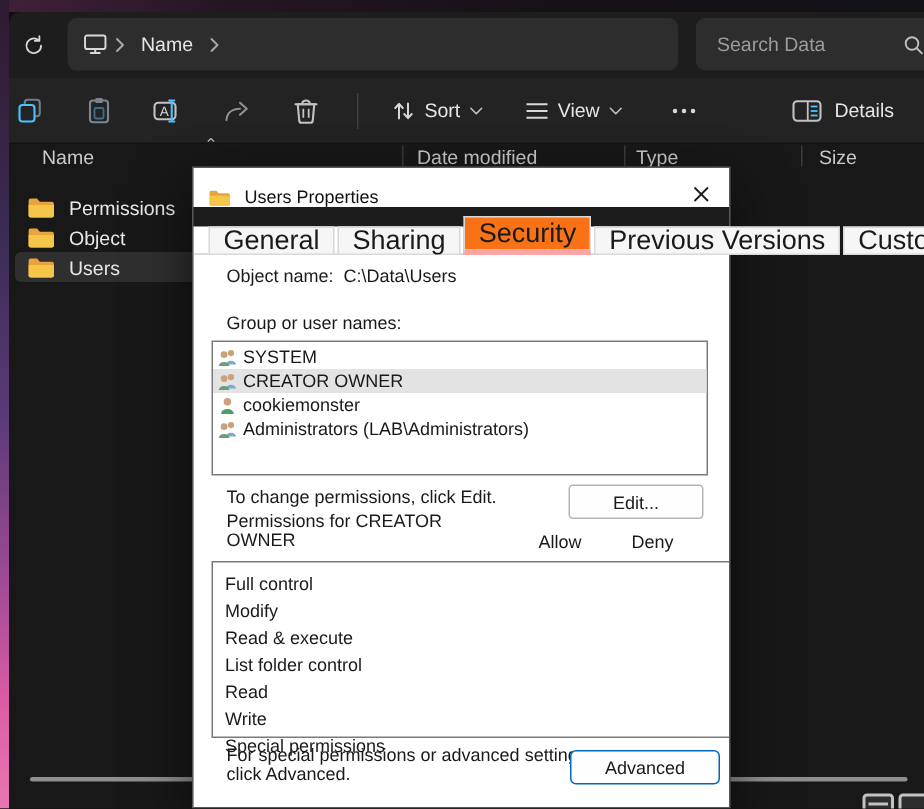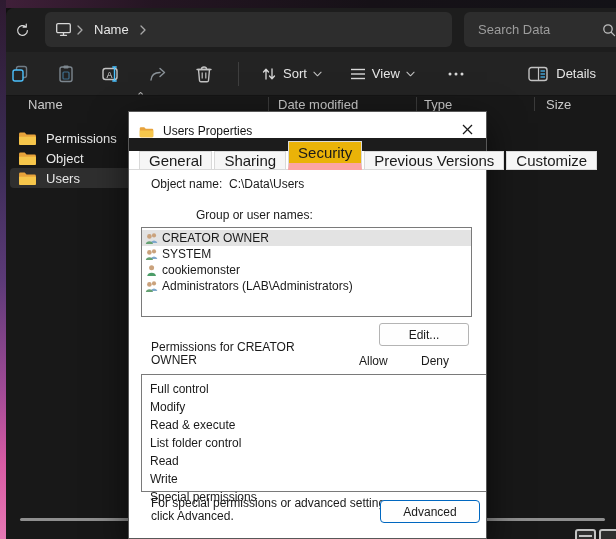--- a/index.html
+++ b/index.html
@@ -60,23 +60,23 @@
   
   .dialog{position:absolute;left:128px;top:111px;width:359px;height:428px;z-index:10;
     display:flex;flex-direction:column;background:#1c1c1c;border:1px solid #585858;box-sizing:border-box;
     box-shadow:0 12px 34px rgba(0,0,0,.6);}
   .dlg-title{height:26px;background:#ffffff;display:flex;align-items:flex-end;padding:0 10px;flex:0 0 auto;}
   .dlg-title .t{font-size:12px;color:#111;margin-left:9px;flex:1;}
   .dlg-close{width:18px;height:18px;display:flex;align-items:center;justify-content:center;}
   .dlg-band{height:13px;flex:0 0 auto;}
   .tabstrip{height:18px;background:#fff;position:relative;flex:0 0 auto;z-index:2;}
   .tabs{position:absolute;left:10px;bottom:-1px;display:flex;align-items:flex-end;gap:2px;}
-  .tab{height:17px;line-height:17px;padding:0 9px;font-size:15px;color:#1a1a1a;background:#f6f6f6;
+  .tab{height:17px;line-height:17px;padding:0 9px;font-size:18px;color:#1a1a1a;background:#f6f6f6;
     border:1px solid #d9d9d9;white-space:nowrap;margin-top:33px;}
-  .tab.active{height:21px;line-height:21px;background:#eab308;border-bottom:7px solid #fca5a5;}
+  .tab.active{height:21px;line-height:21px;background:#f97316;border-bottom:4px solid #fca5a5;}
   .page{flex:1;background:#fff;border-top:1px solid #d9d9d9;position:relative;overflow:hidden;
     font-size:12px;color:#1a1a1a;}
   .abs{position:absolute;}
   .listbox{position:absolute;border:1px solid #7a7a7a;background:#fff;box-sizing:border-box;}
   .groupbox{left:12px;top:57px;width:331px;height:90px;padding-top:2px;}
   .lg-row{display:flex;align-items:center;height:16px;padding-left:3px;}
   .lg-row.selected{background:#e3e3e3;}
   .lg-label{margin-left:3px;font-size:12px;color:#1a1a1a;white-space:nowrap;}
   .btn{position:absolute;background:#fefefe;border:1px solid #b4b4b4;border-radius:3px;
     font-size:12px;color:#1a1a1a;display:flex;align-items:center;justify-content:center;box-sizing:border-box;}
@@ -267,63 +267,64 @@
         <div class="tab">General</div>
         <div class="tab">Sharing</div>
         <div class="tab active">Security</div>
         <div class="tab">Previous Versions</div>
         <div class="tab">Customize</div>
       </div>
   </div>
   <div class="page">
     <span class="abs" style="left:22px;top:7px;">Object name:</span>
     <span class="abs" style="left:100px;top:7px;">C:\Data\Users</span>
-    <span class="abs" style="left:22px;top:38px;margin-left:45px;">Group or user names:</span>
+    <span class="abs" style="left:22px;top:38px;">Group or user names:</span>
 
     <div class="listbox groupbox" id="group-list">
+        <div class="lg-row">
+    <svg class="ic-group" width="14" height="13" viewBox="0 0 14 13">
+      <circle cx="9" cy="3.4" r="2.1" fill="#caa27c"></circle>
+      <path d="M5.6 11 a3.5 3.3 0 0 1 6.8 0 z" fill="#7fa8cc"></path>
+      <circle cx="4.4" cy="4.4" r="2.3" fill="#caa27c"></circle>
+      <path d="M0.8 12 a3.7 3.5 0 0 1 7.2 0 z" fill="#66a173"></path>
+    </svg>
+
+    <span class="lg-label">SYSTEM</span>
+  </div>
         <div class="lg-row selected">
     <svg class="ic-group" width="14" height="13" viewBox="0 0 14 13">
       <circle cx="9" cy="3.4" r="2.1" fill="#caa27c"></circle>
       <path d="M5.6 11 a3.5 3.3 0 0 1 6.8 0 z" fill="#7fa8cc"></path>
       <circle cx="4.4" cy="4.4" r="2.3" fill="#caa27c"></circle>
       <path d="M0.8 12 a3.7 3.5 0 0 1 7.2 0 z" fill="#66a173"></path>
     </svg>
 
     <span class="lg-label">CREATOR OWNER</span>
   </div>
         <div class="lg-row">
-    <svg class="ic-group" width="14" height="13" viewBox="0 0 14 13">
-      <circle cx="9" cy="3.4" r="2.1" fill="#caa27c"></circle>
-      <path d="M5.6 11 a3.5 3.3 0 0 1 6.8 0 z" fill="#7fa8cc"></path>
-      <circle cx="4.4" cy="4.4" r="2.3" fill="#caa27c"></circle>
-      <path d="M0.8 12 a3.7 3.5 0 0 1 7.2 0 z" fill="#66a173"></path>
-    </svg>
-
-    <span class="lg-label">SYSTEM</span>
-  </div>
-        <div class="lg-row">
 
     <svg class="ic-user" width="14" height="13" viewBox="0 0 14 13">
       <circle cx="6.6" cy="3.8" r="2.5" fill="#caa27c"></circle>
       <path d="M2.2 12 a4.5 4.2 0 0 1 8.8 0 z" fill="#4c9d68"></path>
     </svg>
     <span class="lg-label">cookiemonster</span>
   </div>
         <div class="lg-row">
     <svg class="ic-group" width="14" height="13" viewBox="0 0 14 13">
       <circle cx="9" cy="3.4" r="2.1" fill="#caa27c"></circle>
       <path d="M5.6 11 a3.5 3.3 0 0 1 6.8 0 z" fill="#7fa8cc"></path>
       <circle cx="4.4" cy="4.4" r="2.3" fill="#caa27c"></circle>
       <path d="M0.8 12 a3.7 3.5 0 0 1 7.2 0 z" fill="#66a173"></path>
     </svg>
 
     <span class="lg-label">Administrators (LAB\Administrators)</span>
   </div>
       </div>
 
+    <span class="abs" style="left:22px;top:154px;">To change permissions, click Edit.</span>
     <div class="btn" style="left:250px;top:153px;width:90px;height:23px;">Edit...</div>
 
     <div class="abs hint2" style="left:22px;top:171px;">
       <div>Permissions for CREATOR</div>
       <div>OWNER</div>
     </div>
     <span class="abs" style="left:230px;top:184px;">Allow</span>
     <span class="abs" style="left:292px;top:184px;">Deny</span>
 
     <div class="listbox permsbox" id="perm-list">

